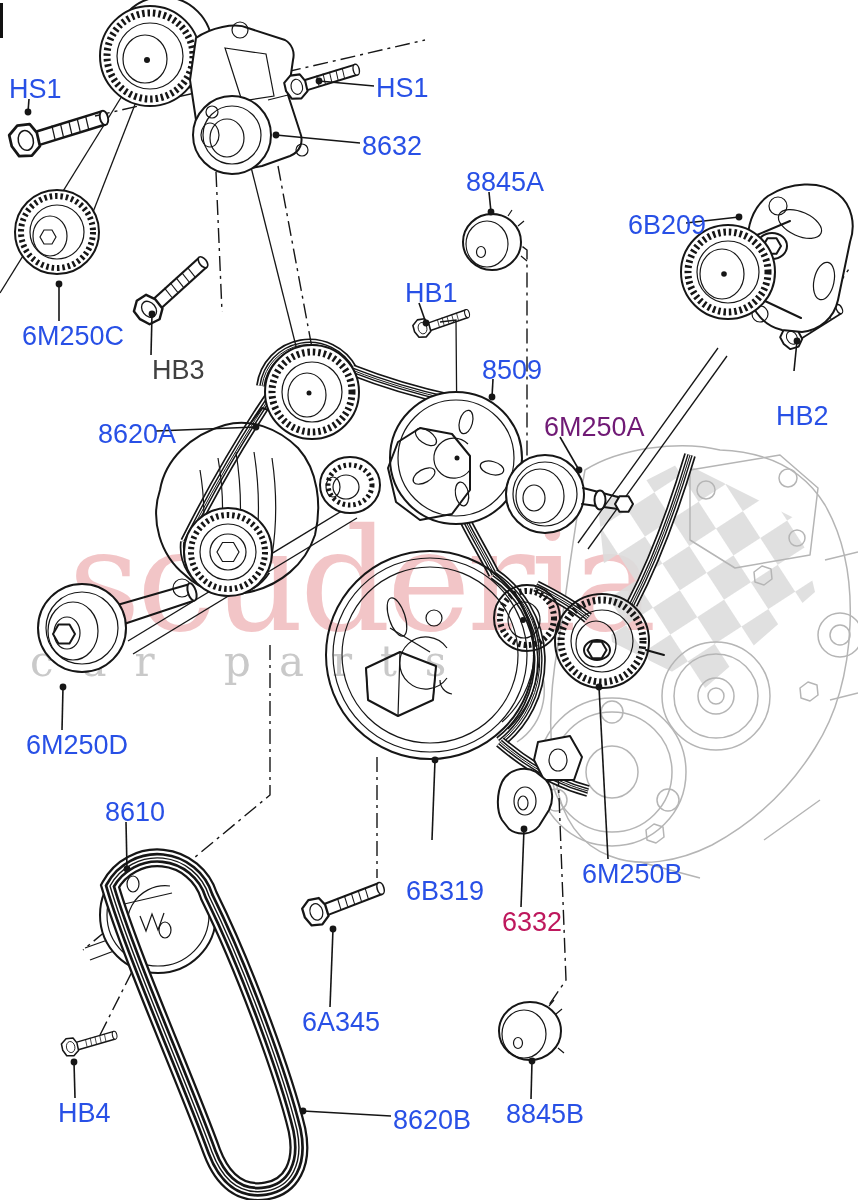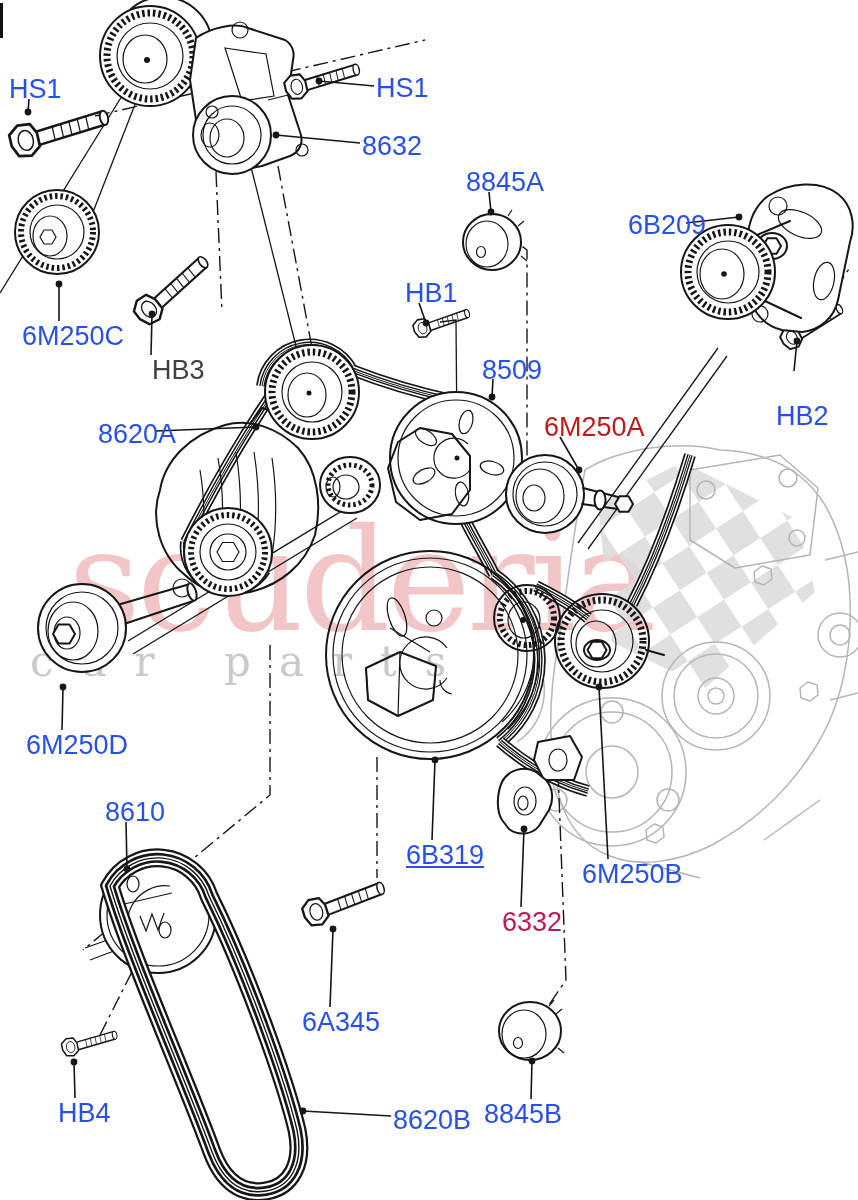--- a/index.html
+++ b/index.html
@@ -399,28 +399,28 @@
 
 <div id="label-layer">
       <div class="part-label" style="left: 9px; top: 76px; color: rgb(40, 80, 230);">HS1</div>
       <div class="part-label" style="left: 376px; top: 75px; color: rgb(40, 80, 230);">HS1</div>
       <div class="part-label" style="left: 362px; top: 133px; color: rgb(40, 80, 230);">8632</div>
       <div class="part-label" style="left: 466px; top: 169px; color: rgb(40, 80, 230);">8845A</div>
       <div class="part-label" style="left: 628px; top: 212px; color: rgb(40, 80, 230);">6B209</div>
       <div class="part-label" style="left: 405px; top: 280px; color: rgb(40, 80, 230);">HB1</div>
       <div class="part-label" style="left: 471px; top: 357px; color: rgb(40, 80, 230); margin-left: 11px;">8509</div>
       <div class="part-label" style="left: 776px; top: 373px; color: rgb(40, 80, 230); margin-top: 30px;">HB2</div>
-      <div class="part-label" style="left: 544px; top: 414px; color: #b91c1c;">6M250A</div>
+      <div class="part-label" style="left: 544px; top: 414px; color: #701a75;">6M250A</div>
       <div class="part-label" style="left: 22px; top: 323px; color: rgb(40, 80, 230);">6M250C</div>
       <div class="part-label" style="left: 152px; top: 357px; color: #404040;">HB3</div>
       <div class="part-label" style="left: 98px; top: 421px; color: rgb(40, 80, 230);">8620A</div>
       <div class="part-label" style="left: 26px; top: 732px; color: rgb(40, 80, 230);">6M250D</div>
       <div class="part-label" style="left: 105px; top: 799px; color: rgb(40, 80, 230);">8610</div>
-      <div class="part-label" style="left: 406px; top: 842px; color: rgb(40, 80, 230); text-decoration: underline;">6B319</div>
+      <div class="part-label" style="left: 406px; top: 878px; color: rgb(40, 80, 230);">6B319</div>
       <div class="part-label" style="left: 502px; top: 909px; color: #be185d; text-align: center;">6332</div>
       <div class="part-label" style="left: 582px; top: 861px; color: rgb(40, 80, 230);">6M250B</div>
       <div class="part-label" style="left: 302px; top: 1009px; color: rgb(40, 80, 230);">6A345</div>
       <div class="part-label" style="left: 58px; top: 1100px; color: rgb(40, 80, 230);">HB4</div>
       <div class="part-label" style="left: 393px; top: 1107px; color: rgb(40, 80, 230);">8620B</div>
-      <div class="part-label" style="left: 484px; top: 1101px; color: rgb(40, 80, 230);">8845B</div>
+      <div class="part-label" style="left: 506px; top: 1101px; color: rgb(40, 80, 230);">8845B</div>
     </div>
 
 </div>
 
 </body></html>

